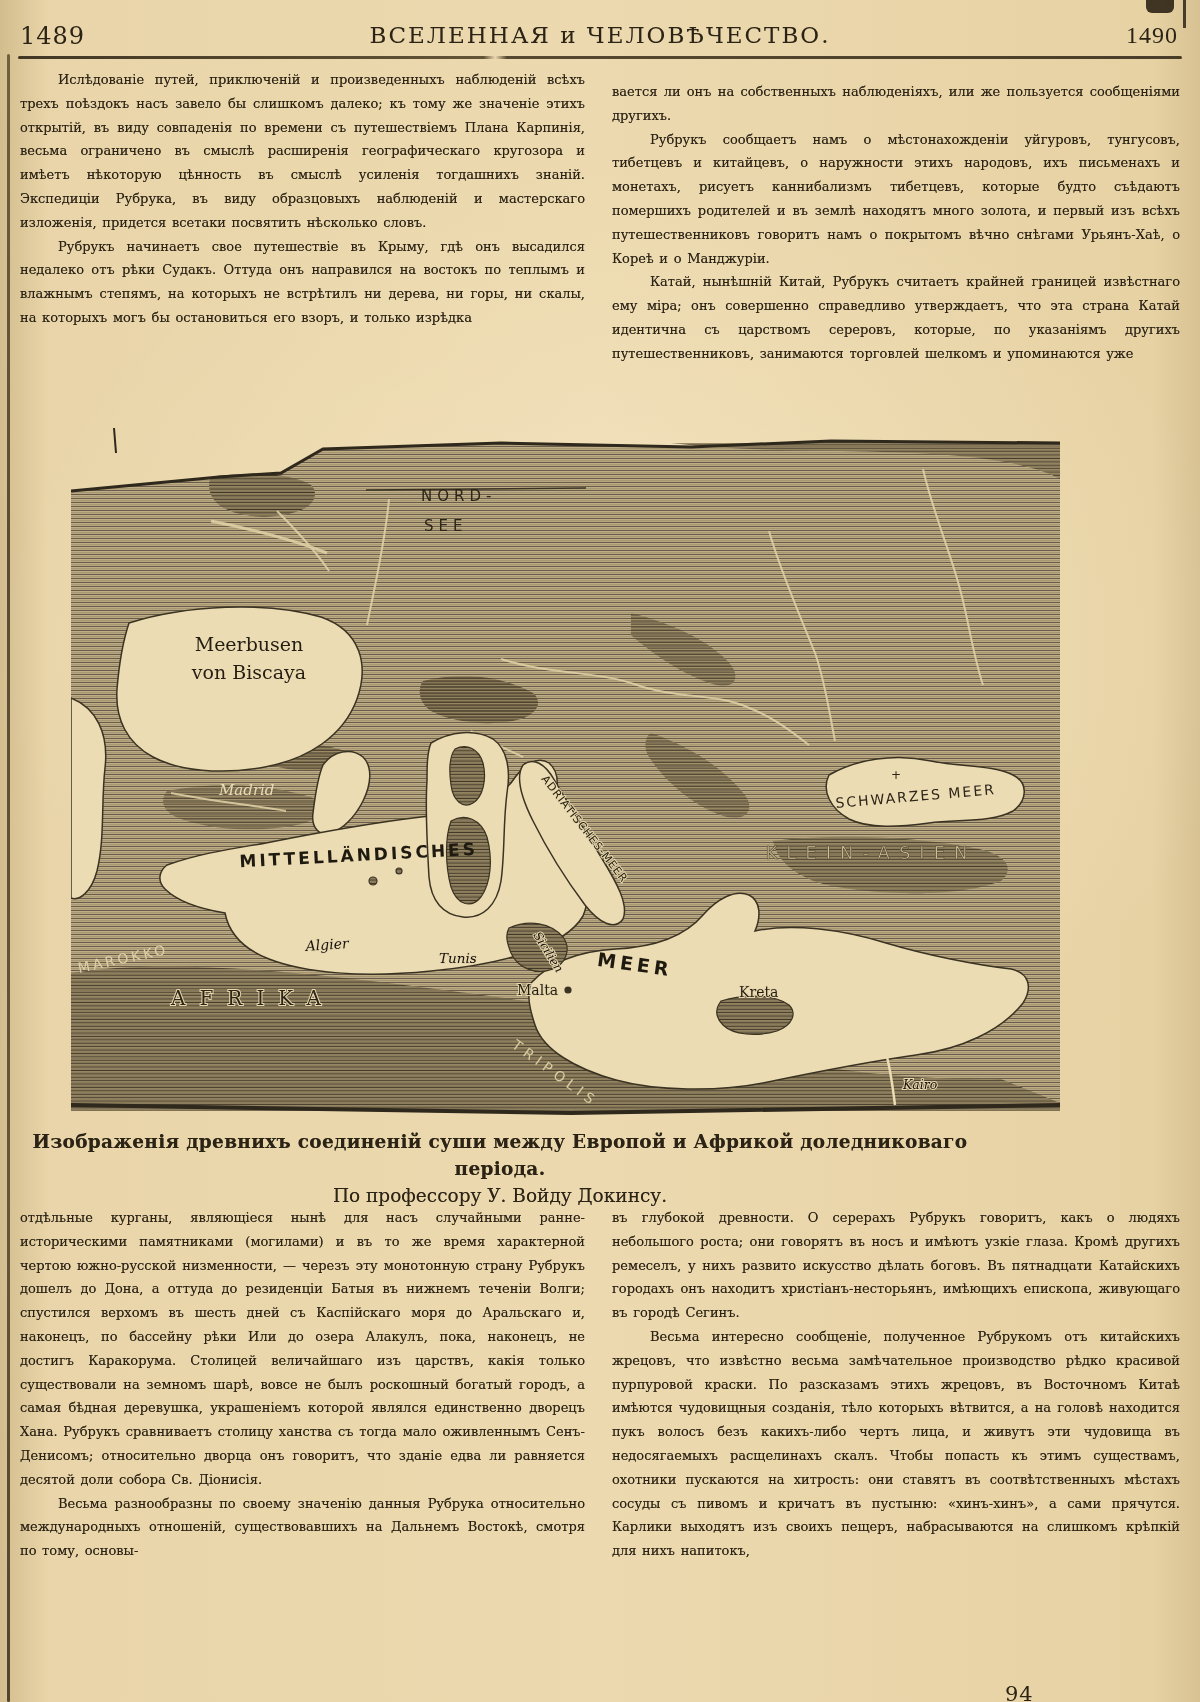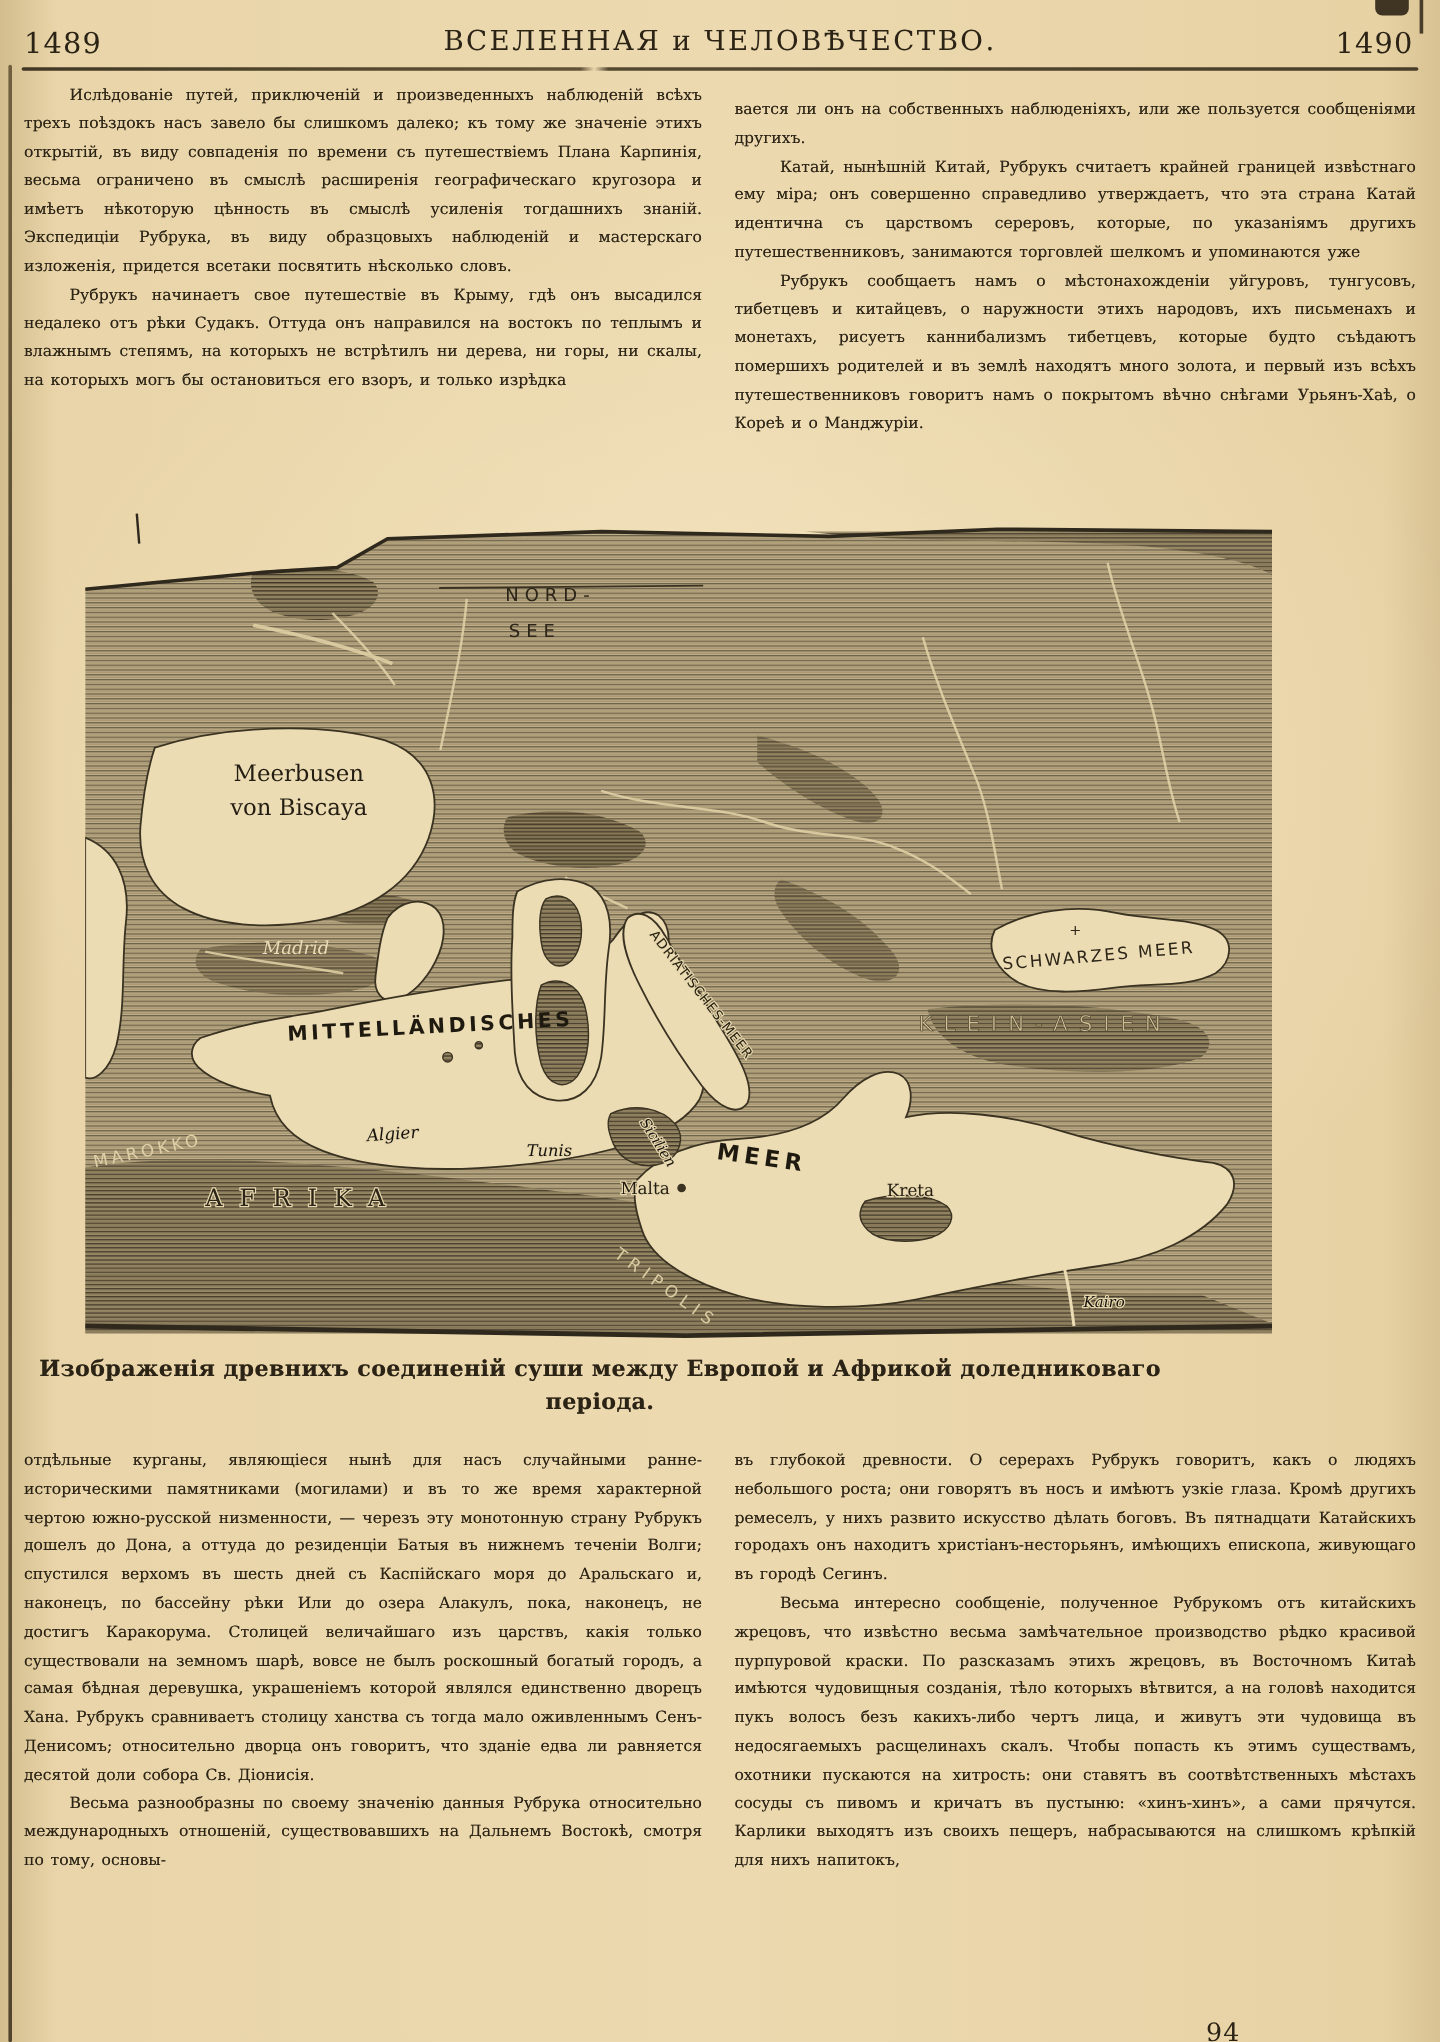--- a/index.html
+++ b/index.html
@@ -42,31 +42,31 @@
 </style>
 </head>
 <body>
 
 <div class="abs gutter-line"></div>
 <div class="abs corner-blob"></div>
 <div class="abs corner-line"></div>
 
 <div class="abs pagenum" style="left:20px;top:22px;">1489</div>
 <div class="abs header-title" style="left:0;top:22px;width:1200px;text-align:center;">ВСЕЛЕННАЯ и ЧЕЛОВѢЧЕСТВО.</div>
-<div class="abs pagenum" style="right:22px;top:22px;">1490</div>
+<div class="abs pagenum" style="right:22px;top:22px;font-family:Liberation Serif, serif;">1490</div>
 <div class="abs header-rule" style="left:18px;top:56px;width:1164px;"></div>
 
 <div class="abs col" style="left:20px;top:68px;width:565px;">
   <p class="ind">Ислѣдованіе путей, приключеній и произведенныхъ наблюденій всѣхъ трехъ поѣздокъ насъ завело бы слишкомъ далеко; къ тому же значеніе этихъ открытій, въ виду совпаденія по времени съ путешествіемъ Плана Карпинія, весьма ограничено въ смыслѣ расширенія географическаго кругозора и имѣетъ нѣкоторую цѣнность въ смыслѣ усиленія тогдашнихъ знаній. Экспедиціи Рубрука, въ виду образцовыхъ наблюденій и мастерскаго изложенія, придется всетаки посвятить нѣсколько словъ.</p>
   <p class="ind">Рубрукъ начинаетъ свое путешествіе въ Крыму, гдѣ онъ высадился недалеко отъ рѣки Судакъ. Оттуда онъ направился на востокъ по теплымъ и влажнымъ степямъ, на которыхъ не встрѣтилъ ни дерева, ни горы, ни скалы, на которыхъ могъ бы остановиться его взоръ, и только изрѣдка</p>
 </div>
 <div class="abs col" style="left:612px;top:80px;width:568px;">
   <p>вается ли онъ на собственныхъ наблюденіяхъ, или же пользуется сообщеніями другихъ.</p>
+  <p class="ind">Рубрукъ сообщаетъ намъ о мѣстонахожденіи уйгуровъ, тунгусовъ, тибетцевъ и китайцевъ, о наружности этихъ народовъ, ихъ письменахъ и монетахъ, рисуетъ каннибализмъ тибетцевъ, которые будто съѣдаютъ помершихъ родителей и въ землѣ находятъ много золота, и первый изъ всѣхъ путешественниковъ говоритъ намъ о покрытомъ вѣчно снѣгами Урьянъ-Хаѣ, о Кореѣ и о Манджуріи.</p>
   <p class="ind">Катай, нынѣшній Китай, Рубрукъ считаетъ крайней границей извѣстнаго ему міра; онъ совершенно справедливо утверждаетъ, что эта страна Катай идентична съ царствомъ сереровъ, которые, по указаніямъ другихъ путешественниковъ, занимаются торговлей шелкомъ и упоминаются уже</p>
-  <p class="ind">Рубрукъ сообщаетъ намъ о мѣстонахожденіи уйгуровъ, тунгусовъ, тибетцевъ и китайцевъ, о наружности этихъ народовъ, ихъ письменахъ и монетахъ, рисуетъ каннибализмъ тибетцевъ, которые будто съѣдаютъ помершихъ родителей и въ землѣ находятъ много золота, и первый изъ всѣхъ путешественниковъ говоритъ намъ о покрытомъ вѣчно снѣгами Урьянъ-Хаѣ, о Кореѣ и о Манджуріи.</p>
 </div>
 
 <div class="abs" style="left:45px;top:413px;width:990px;height:707px;margin-left:26px;">
 <svg width="990" height="707" viewBox="0 0 990 707">
   <defs>
     <pattern id="ht" width="4" height="4" patternUnits="userSpaceOnUse">
       <rect width="4" height="4" fill="#c2b088"></rect>
       <path d="M0,1.4 H4" stroke="#5d5340" stroke-width="1"></path>
       <path d="M0,3.4 H4" stroke="#8d7f60" stroke-width="0.6"></path>
     </pattern>
@@ -158,20 +158,21 @@
     <text class="t-halo" x="446" y="582" font-size="14" fill="#241e12">Malta</text>
     <text class="t-halo" x="668" y="584" font-size="14" fill="#241e12">Kreta</text>
     <text class="t-sans" x="440" y="634" font-size="14" letter-spacing="5" fill="#d9cba1" transform="rotate(36 440 634)">TRIPOLIS</text>
     <text class="t-it t-halo" x="832" y="676" font-size="12.5" fill="#15100a">Kairo</text>
   </g>
 </svg>
 </div>
 
 <div class="abs caption" style="left:0;top:1128px;">
   <div class="c1">Изображенія древнихъ соединеній суши между Европой и Африкой доледниковаго періода.</div>
+  <div class="c2">По профессору У. Войду Докинсу.</div>
 </div>
 
 <div class="abs col" style="left:20px;top:1206px;width:565px;">
   <p>отдѣльные курганы, являющіеся нынѣ для насъ случайными ранне-историческими памятниками (могилами) и въ то же время характерной чертою южно-русской низменности, — черезъ эту монотонную страну Рубрукъ дошелъ до Дона, а оттуда до резиденціи Батыя въ нижнемъ теченіи Волги; спустился верхомъ въ шесть дней съ Каспійскаго моря до Аральскаго и, наконецъ, по бассейну рѣки Или до озера Алакулъ, пока, наконецъ, не достигъ Каракорума. Столицей величайшаго изъ царствъ, какія только существовали на земномъ шарѣ, вовсе не былъ роскошный богатый городъ, а самая бѣдная деревушка, украшеніемъ которой являлся единственно дворецъ Хана. Рубрукъ сравниваетъ столицу ханства съ тогда мало оживленнымъ Сенъ-Денисомъ; относительно дворца онъ говоритъ, что зданіе едва ли равняется десятой доли собора Св. Діонисія.</p>
   <p class="ind">Весьма разнообразны по своему значенію данныя Рубрука относительно международныхъ отношеній, существовавшихъ на Дальнемъ Востокѣ, смотря по тому, основы-</p>
 </div>
 <div class="abs col" style="left:612px;top:1206px;width:568px;">
   <p>въ глубокой древности. О серерахъ Рубрукъ говоритъ, какъ о людяхъ небольшого роста; они говорятъ въ носъ и имѣютъ узкіе глаза. Кромѣ другихъ ремеселъ, у нихъ развито искусство дѣлать боговъ. Въ пятнадцати Катайскихъ городахъ онъ находитъ христіанъ-несторьянъ, имѣющихъ епископа, живующаго въ городѣ Сегинъ.</p>
   <p class="ind">Весьма интересно сообщеніе, полученное Рубрукомъ отъ китайскихъ жрецовъ, что извѣстно весьма замѣчательное производство рѣдко красивой пурпуровой краски. По разсказамъ этихъ жрецовъ, въ Восточномъ Китаѣ имѣются чудовищныя созданія, тѣло которыхъ вѣтвится, а на головѣ находится пукъ волосъ безъ какихъ-либо чертъ лица, и живутъ эти чудовища въ недосягаемыхъ расщелинахъ скалъ. Чтобы попасть къ этимъ существамъ, охотники пускаются на хитрость: они ставятъ въ соотвѣтственныхъ мѣстахъ сосуды съ пивомъ и кричатъ въ пустыню: «хинъ-хинъ», а сами прячутся. Карлики выходятъ изъ своихъ пещеръ, набрасываются на слишкомъ крѣпкій для нихъ напитокъ,</p>
 </div>

